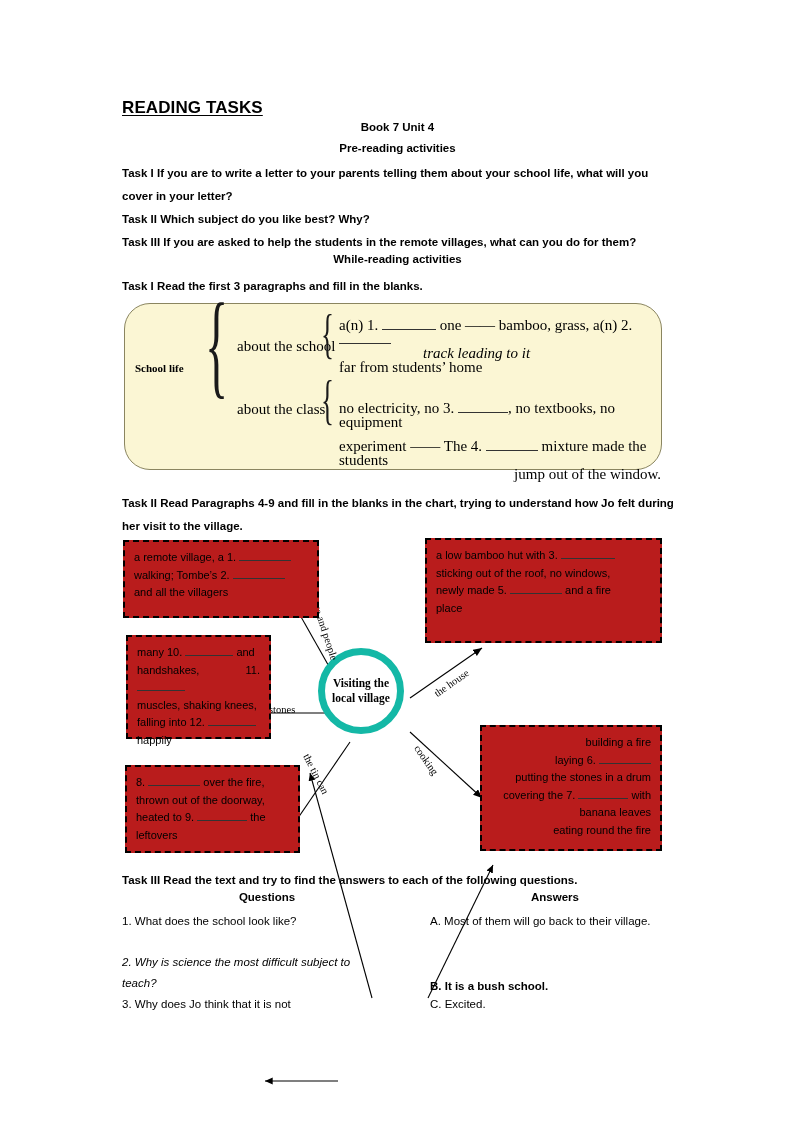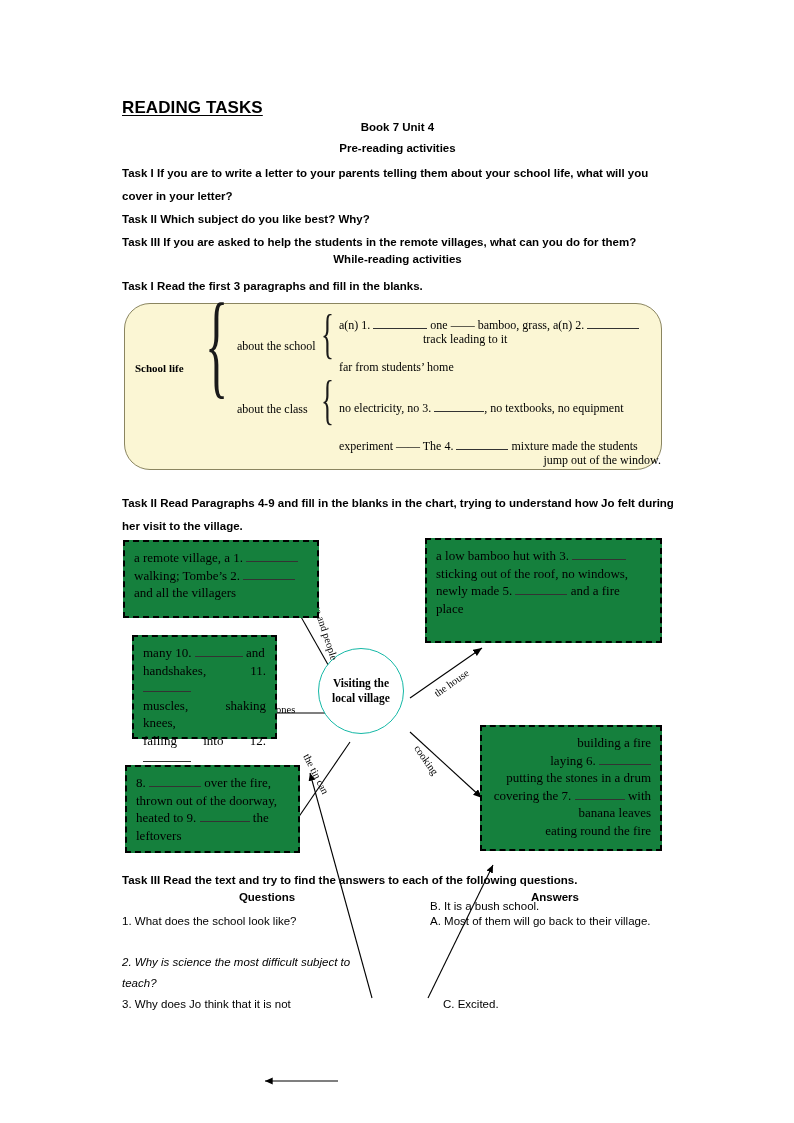--- a/index.html
+++ b/index.html
@@ -24,39 +24,39 @@
   .center-line { position:absolute; left:122px; width:551px; text-align:center; font-size:11.5px; }
   .para { position:absolute; left:122px; width:556px; font-size:11.5px; line-height:23px; }
 
   
   .yellow-panel {
     position:absolute; left:124px; top:303px; width:538px; height:167px;
     background:#FBF6D4; border:1px solid #8a8560; border-radius:26px;
   }
 
   .sl-label { position:absolute; font-family:"Liberation Serif", serif; font-weight:bold; font-size:11px; }
-  .sl-text  { position:absolute; font-family:"Liberation Serif", serif; font-size:12px; line-height:14px; }
+  .sl-text  { position:absolute; font-family:"Liberation Serif", serif; font-size:15px; line-height:14px; }
   .blank { display:inline-block; border-bottom:1px solid #333; height:11px; }
 
   
   .bigbrace {
     position:absolute; font-family:"Liberation Serif", serif;
     line-height:1; color:#1a1a1a; transform-origin:left center;
   }
 
   
   .mapwrap { position:absolute; left:110px; top:530px; width:580px; height:335px; }
   .dbox {
-    position:absolute; border:2px dashed #000; background:#15803d;
-    font-family:Liberation Serif, serif; font-size:13px; line-height:17.5px;
+    position:absolute; border:2px dashed #000; background:#b91c1c;
+    font-family:Liberation Sans, sans-serif; font-size:11px; line-height:17.5px;
     padding:7px 9px; text-align:justify;
   }
   .dbox .ln { display:block; }
   .circle {
-    position:absolute; border:1px solid #14b8a6; border-radius:50%;
+    position:absolute; border:7px solid #14b8a6; border-radius:50%;
     background:#fff; display:flex; align-items:center; justify-content:center;
     text-align:center; font-family:"Liberation Serif", serif; font-weight:bold;
     font-size:11.5px; line-height:15px;
   }
   .edgelabel {
     position:absolute; font-family:"Liberation Serif", serif; font-size:10.5px;
     white-space:nowrap; background:transparent;
   }
   svg.edges { position:absolute; left:0; top:0; width:580px; height:335px; overflow:visible; }
 
@@ -95,21 +95,21 @@
 
     <div class="bigbrace" style="left:196px; top:80px; font-size:30px; transform:scale(.9,1.85);">{</div>
 
     <div class="sl-text" style="left:214px; top:14px; width:318px;">
       <span>a(n) 1.</span>
       <span class="blank" style="width:54px;"></span>
       <span>one</span>
       <span>——</span>
       <span>bamboo, grass, a(n) 2.</span>
       <span class="blank" style="width:52px;"></span>
-      <span class="ln" style="display:block; margin-left:84px;">track leading to it</span>
+      <span class="ln" style="display:block; margin-left:84px;font-style:italic;">track leading to it</span>
     </div>
 
     <div class="sl-text" style="left:214px; top:56px;">far from students’ home</div>
 
     <div class="sl-text" style="left:214px; top:97px; width:318px;">
       <span>no electricity, no 3.</span>
       <span class="blank" style="width:50px;"></span><span>, no textbooks, no equipment</span>
     </div>
 
     <div class="sl-text" style="left:214px; top:135px; width:322px;">
@@ -193,21 +193,21 @@
     <div class="dbox" style="left:315px; top:8px; width:237px; height:105px;">
       <span class="ln"><span>a low bamboo hut with 3.</span>
         <span class="blank" style="width:54px;"></span></span>
       <span class="ln">sticking out of the roof, no windows,</span>
       <span class="ln"><span>newly made 5.</span>
         <span class="blank" style="width:52px;"></span>
         <span>and a fire</span></span>
       <span class="ln">place</span>
     </div>
 
-    <div class="dbox" style="left:22px; top:105px; width:145px; height:104px;">
+    <div class="dbox" style="left:16px; top:105px; width:145px; height:104px;">
       <span class="ln"><span>many  10.</span>
         <span class="blank" style="width:48px;"></span>
         <span>and</span></span>
       <span class="ln"><span>handshakes,  11.</span>
         <span class="blank" style="width:48px;"></span></span>
       <span class="ln">muscles,  shaking  knees,</span>
       <span class="ln"><span>falling  into  12.</span>
         <span class="blank" style="width:48px;"></span></span>
       <span class="ln">happily</span>
     </div>
@@ -239,16 +239,16 @@
   <div class="para sans" style="top:869px;">Task III Read the text and try to find the answers to each of the following questions.</div>
 
   <div class="qa-head" style="left:122px; top:891px; width:290px; text-align:center;">Questions</div>
   <div class="qa-head" style="left:430px; top:891px; width:250px; text-align:center;">Answers</div>
 
   <div class="qa-item" style="left:122px; top:911px; width:260px;">1. What does the school look like?</div>
   <div class="qa-item" style="left:122px; top:952px; width:250px; text-indent:0;font-style:italic;">2. Why is science the most difficult subject to teach?</div>
   <div class="qa-item just" style="left:122px; top:994px; width:245px;">3.  Why  does  Jo  think  that  it  is  not</div>
 
   <div class="qa-item just" style="left:430px; top:911px; width:246px;">A.  Most  of  them  will  go  back  to  their village.</div>
-  <div class="qa-item" style="left:430px; top:896px; width:246px;">B. It is a bush school.</div>
-  <div class="qa-item" style="left:443px; top:994px; width:246px;">C. Excited.</div>
+  <div class="qa-item" style="left:430px; top:976px; width:246px;font-weight:bold;">B. It is a bush school.</div>
+  <div class="qa-item" style="left:430px; top:994px; width:246px;">C. Excited.</div>
 
 </div>
 
 </body></html>

